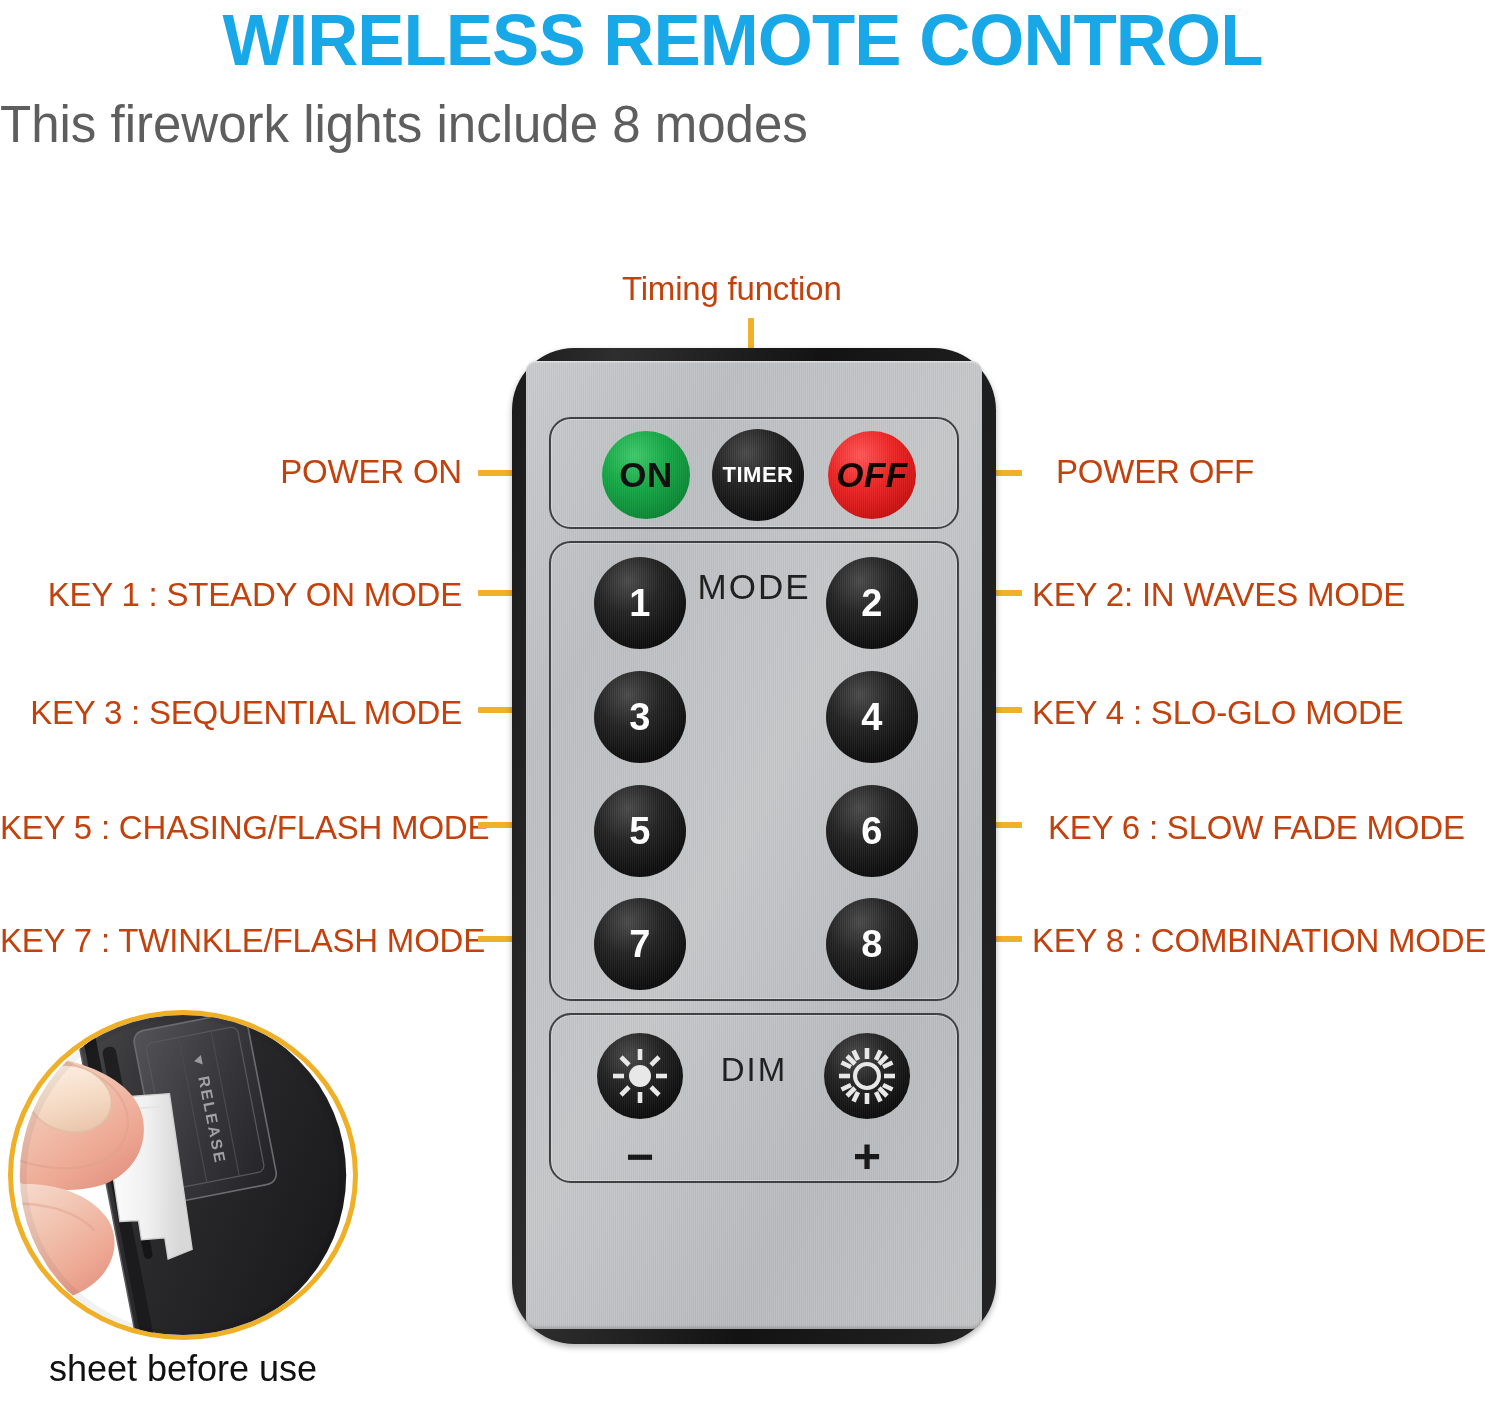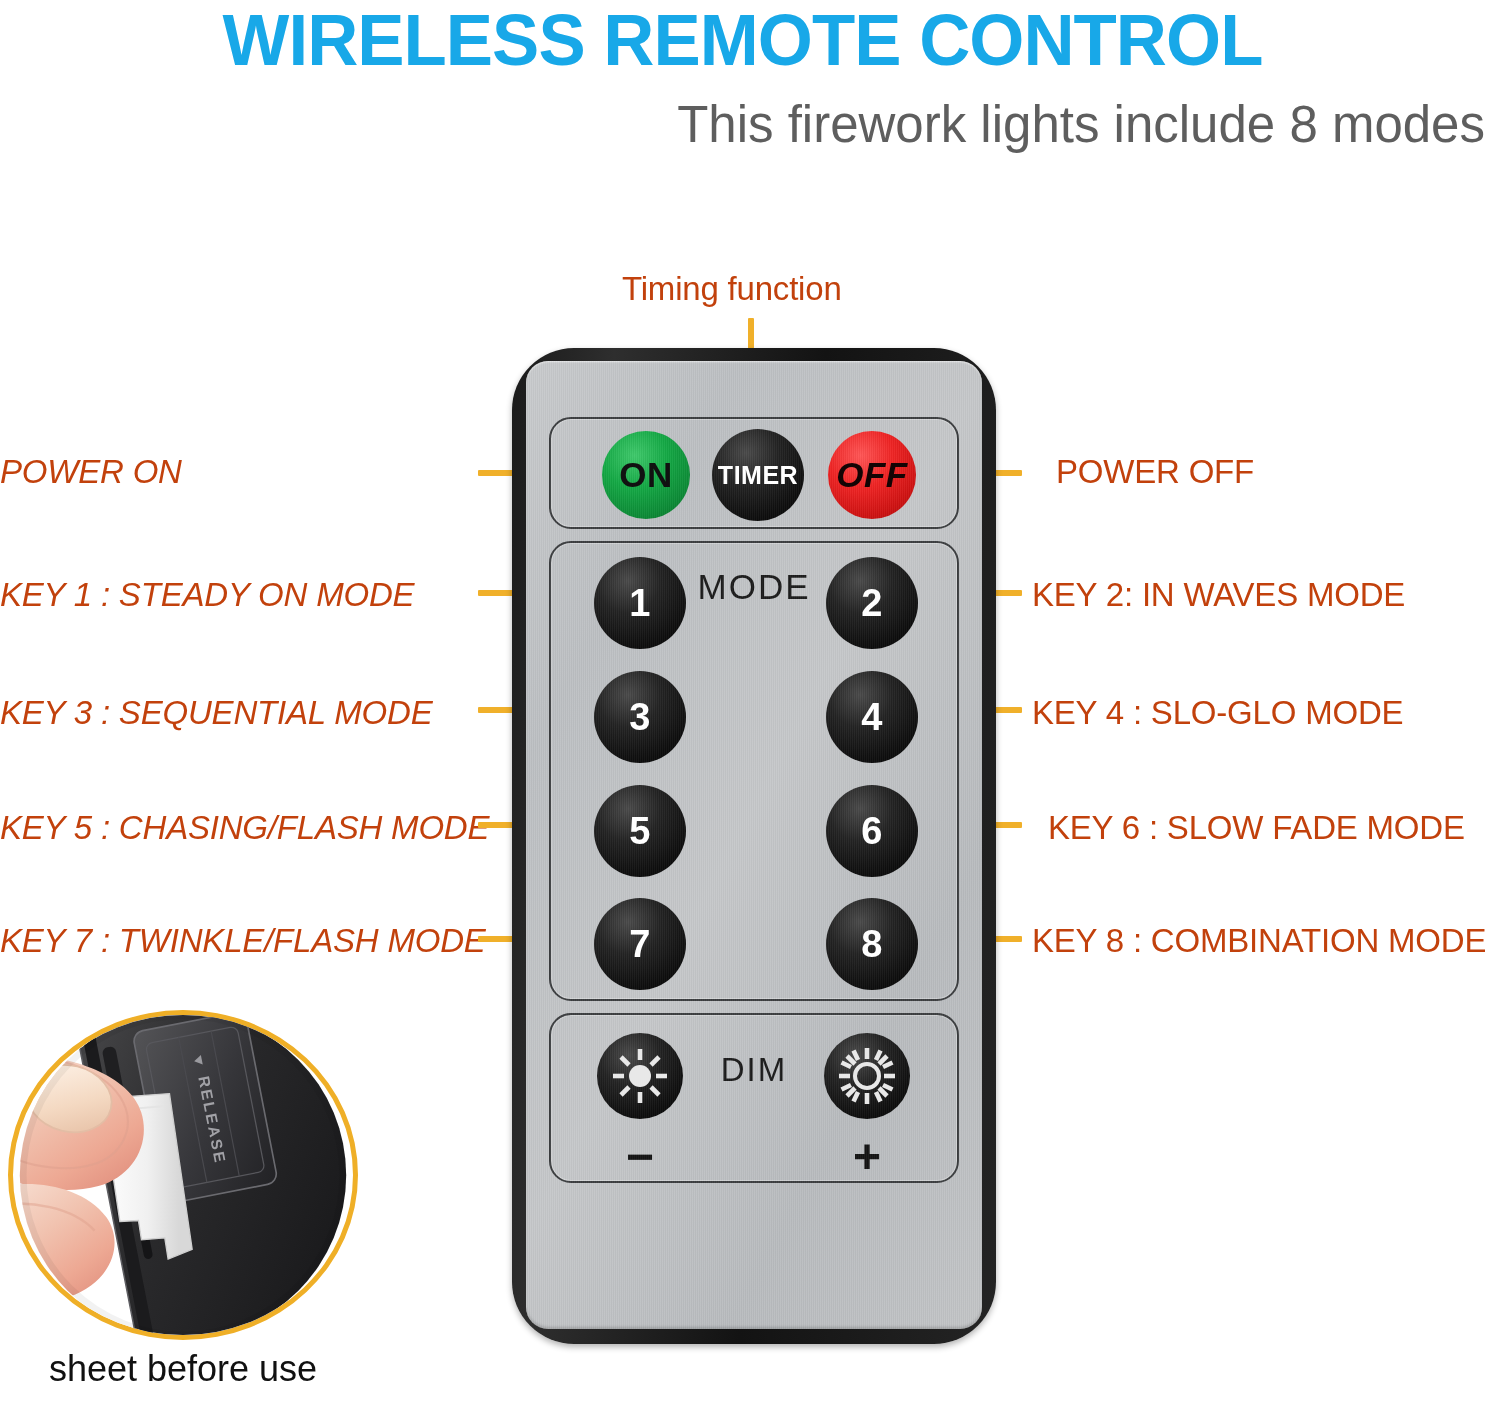--- a/index.html
+++ b/index.html
@@ -29,21 +29,21 @@
     color: #18A8E8;
     line-height: 1.05;
     white-space: nowrap;
     transform: scaleX(0.97);
   }
   #subtitle {
     position: absolute;
     top: 97px;
     left: 0;
     width: 1485px;
-    text-align: right;
+    text-align: left;
     font-size: 51px;
     font-weight: normal;
     color: #5E5E5E;
     line-height: 1.1;
     white-space: nowrap;
   }
 
   
   #remote {
     position: absolute;
@@ -53,21 +53,21 @@
     height: 996px;
     border-radius: 62px;
     background: linear-gradient(95deg, #1a1a1a 0%, #2e2e2e 18%, #131313 55%, #242424 100%);
     box-shadow: 0 3px 6px rgba(0,0,0,0.30);
     box-sizing: border-box;
     padding: 13px 14px 15px 14px;
   }
   #remote-face {
     width: 100%;
     height: 100%;
-    border-radius: 22px;
+    border-radius: 10px;
     background:
       linear-gradient(118deg, #c9cbcd 0%, #bdc0c3 22%, #c6c8ca 48%, #b9bcbf 74%, #c3c5c7 100%);
     position: relative;
     box-shadow: inset 0 1px 2px rgba(255,255,255,0.65), inset 0 -2px 3px rgba(0,0,0,0.18);
     overflow: hidden;
   }
   
   #remote-face::after {
     content: "";
     position: absolute;
@@ -126,21 +126,21 @@
   .btn-black .btn-round-lbl { color: #ffffff; }
 
   .btn-red {
     background: radial-gradient(circle at 37% 28%, #ff5656 0%, #ef2424 38%, #cf1212 72%, #a60d0d 100%);
     font-style: italic;
   }
   .btn-red .btn-round-lbl { color: #130404; font-size: 35px; }
 
   #btn-on    { left: 51px;  top: 12px; width: 88px; height: 88px; }
   #btn-timer { left: 161px; top: 10px; width: 92px; height: 92px; }
-  #btn-timer .btn-round-lbl { font-size: 25px; }
+  #btn-timer .btn-round-lbl { font-size: 22px; }
   #btn-off   { left: 277px; top: 12px; width: 88px; height: 88px; }
 
   .btn-mode { width: 92px; height: 92px; }
   .btn-mode .btn-round-lbl { font-size: 38px; }
   .col-l { left: 43px; }
   .col-r { left: 275px; }
   .row-1 { top: 14px; }
   .row-2 { top: 128px; }
   .row-3 { top: 242px; }
   .row-4 { top: 355px; }
@@ -182,21 +182,21 @@
 
   
   .callout {
     position: absolute;
     font-size: 33px;
     color: #c2410c;
     white-space: nowrap;
     line-height: 1;
     letter-spacing: -0.2px;
   }
-  .callout-left  { text-align: left; font-style: italic; }
+  .callout-left  { text-align: right; }
   .callout-right { text-align: left; }
 
   .leader {
     position: absolute;
     background: #F0B02A;
     height: 6px;
     border-radius: 1px;
   }
   .leader-v {
     position: absolute;

